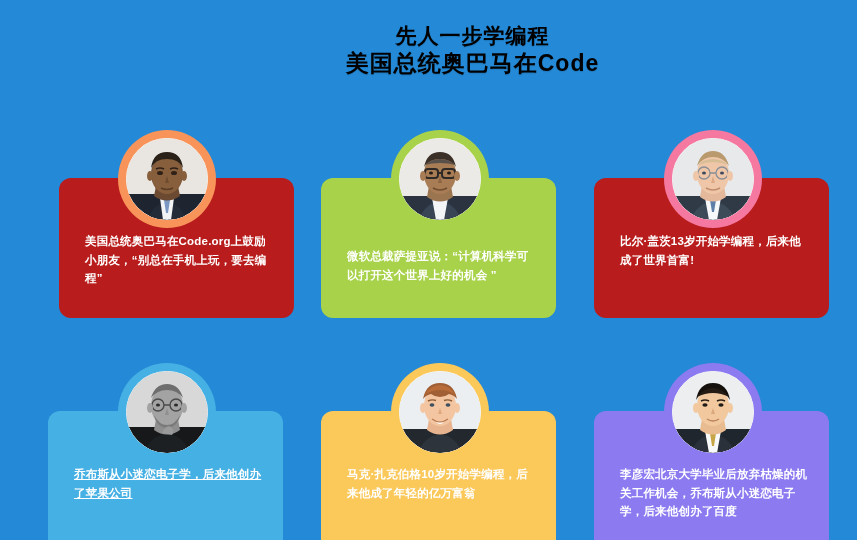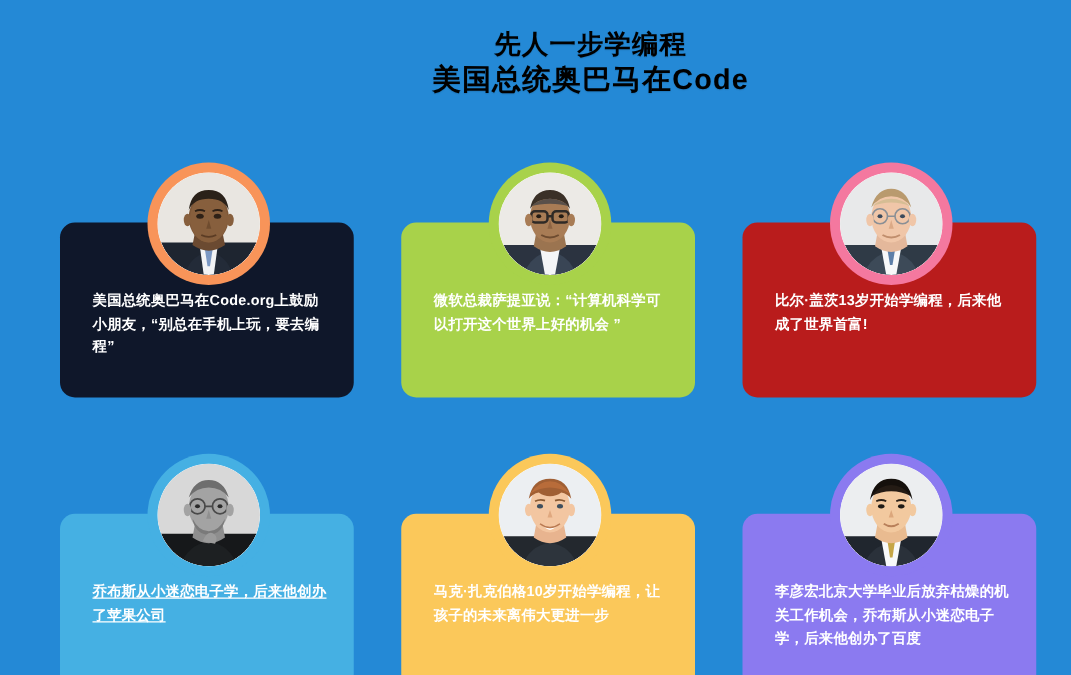--- a/index.html
+++ b/index.html
@@ -123,21 +123,21 @@
   <div class="headline" style="color: #000000; padding-left: 44px;">
     <span class="hl-1">先人一步学编程</span>
     <span class="hl-2">美国总统奥巴马在Code</span>
   </div>
 
   <div class="card-grid">
 
     <div class="row row-1">
 
       <div class="card col-1">
-        <div class="card-body" style="background: #0f172a;">
+        <div class="card-body" style="background: #b91c1c; margin-left: 11px;">
           <div class="card-text" style="color: rgb(255, 255, 255);">美国总统奥巴马在Code.org上鼓励小朋友，“别总在手机上玩，要去编程”</div>
         </div>
         <div class="avatar" style="background: rgb(248, 148, 89);">
           <div class="avatar-inner">
             <div class="avatar-photo">
               <svg viewBox="0 0 82 82" preserveAspectRatio="xMidYMid slice" aria-hidden="true">
                 <defs>
                   <clipPath id="cp1">
                       <circle cx="41" cy="41" r="41"></circle>
                     </clipPath>
@@ -162,21 +162,21 @@
                   <ellipse cx="58" cy="38" rx="3" ry="5" fill="#875f3d"></ellipse>
                 </g>
               </svg>
             </div>
           </div>
         </div>
       </div>
 
       <div class="card col-2">
         <div class="card-body" style="background: rgb(168, 210, 74);">
-          <div class="card-text" style="color: rgb(255, 255, 255);">微软总裁萨提亚说：“计算机科学可以打开这个世界上好的机会 ”</div>
+          <div class="card-text" style="color: rgb(255, 255, 255); margin-top: 15px;">微软总裁萨提亚说：“计算机科学可以打开这个世界上好的机会 ”</div>
         </div>
         <div class="avatar" style="background: rgb(168, 210, 74);">
           <div class="avatar-inner">
             <div class="avatar-photo">
               <svg viewBox="0 0 82 82" preserveAspectRatio="xMidYMid slice" aria-hidden="true">
                 <defs>
                     <clipPath id="cp2">
                       <circle cx="41" cy="41" r="41"></circle>
                     </clipPath>
                   </defs>
@@ -280,21 +280,21 @@
                   <ellipse cx="58" cy="37" rx="3" ry="5" fill="#a3a3a3"></ellipse>
                 </g>
               </svg>
             </div>
           </div>
         </div>
       </div>
 
       <div class="card col-2">
         <div class="card-body" style="background: rgb(251, 200, 90);">
-          <div class="card-text" style="color: rgb(255, 255, 255);">马克·扎克伯格10岁开始学编程，让孩子的未来离伟大更进一步</div>
+          <div class="card-text" style="color: rgb(255, 255, 255);">马克·扎克伯格10岁开始学编程，后来他成了年轻的亿万富翁</div>
         </div>
         <div class="avatar" style="background: rgb(251, 200, 90);">
           <div class="avatar-inner">
             <div class="avatar-photo">
               <svg viewBox="0 0 82 82" preserveAspectRatio="xMidYMid slice" aria-hidden="true">
                 <defs>
                     <clipPath id="cp5">
                       <circle cx="41" cy="41" r="41"></circle>
                     </clipPath>
                   </defs>

